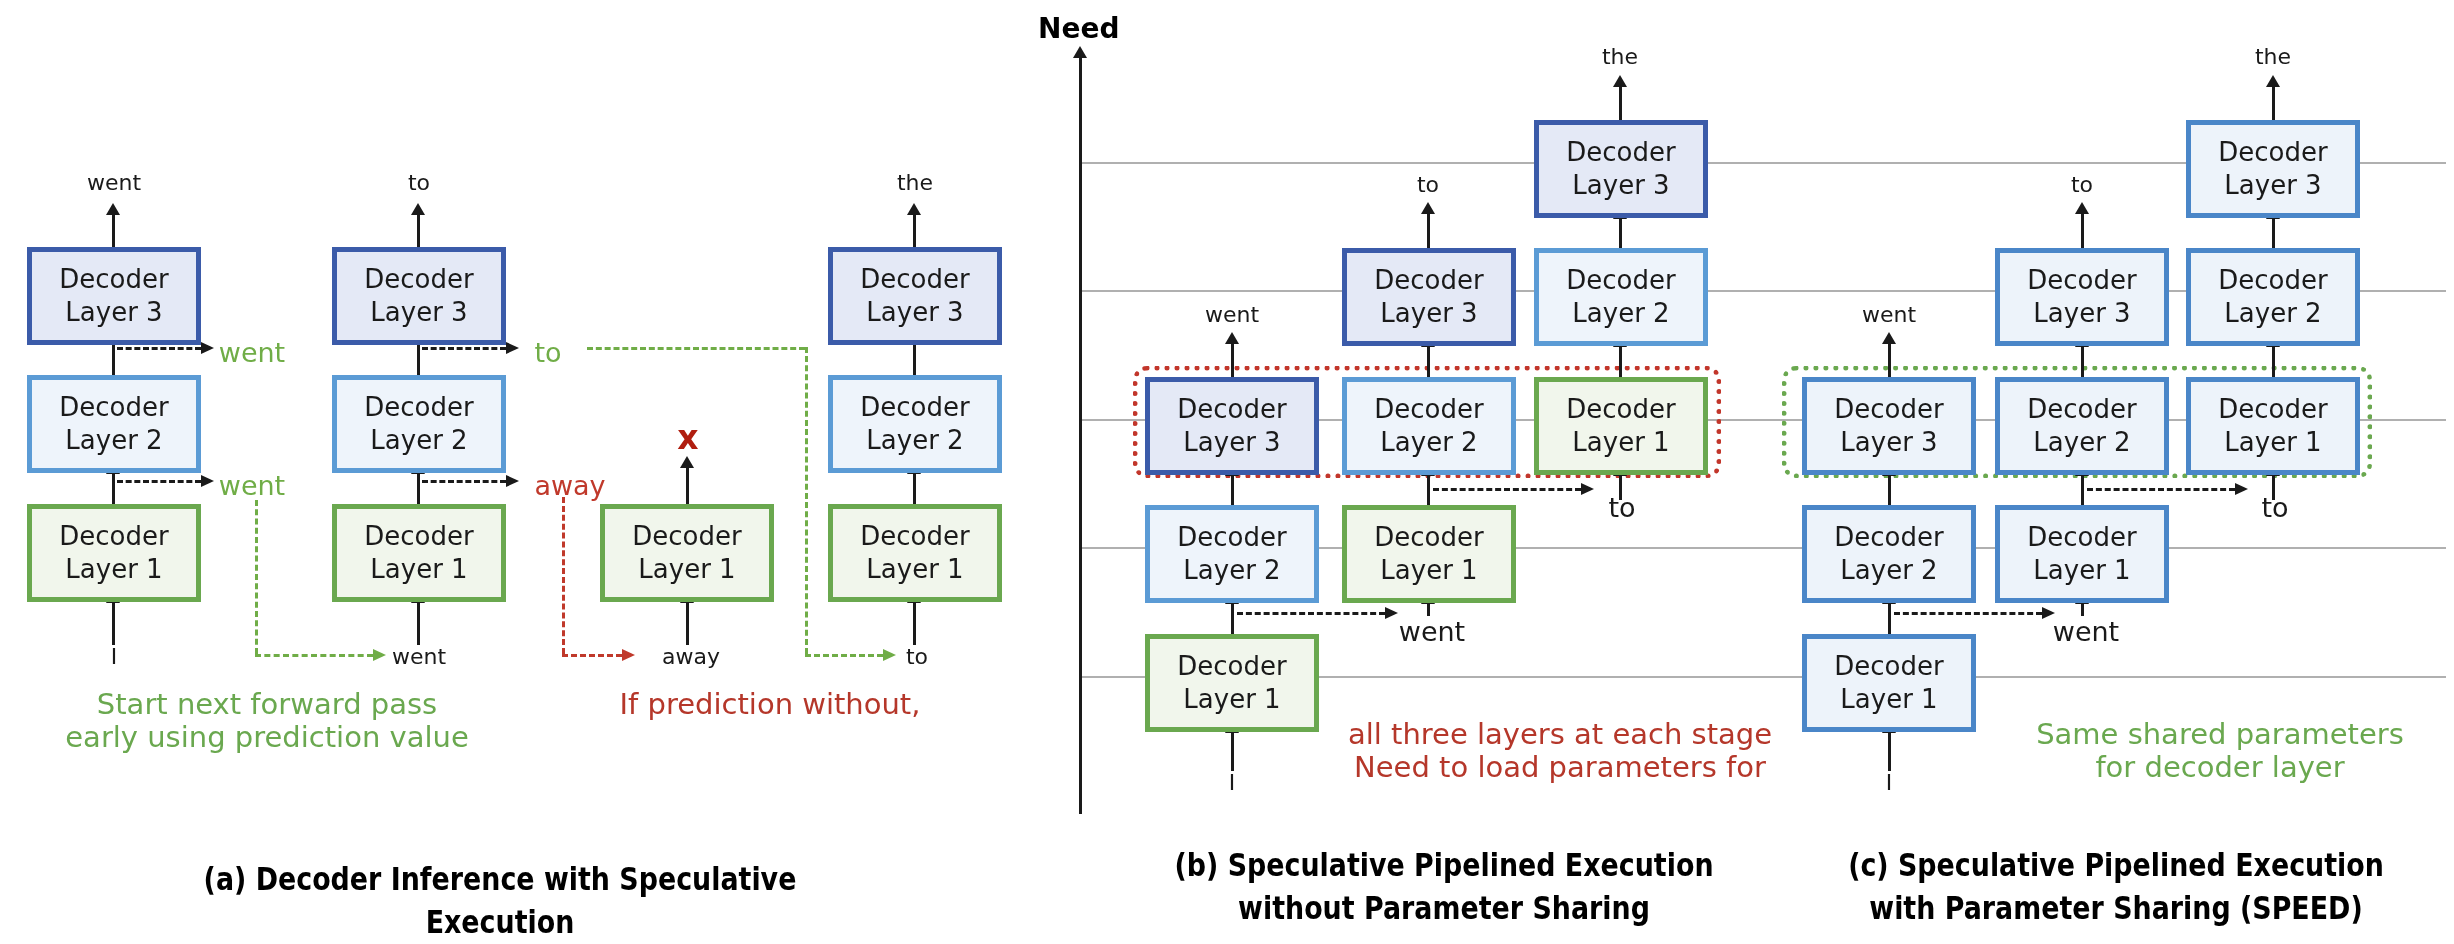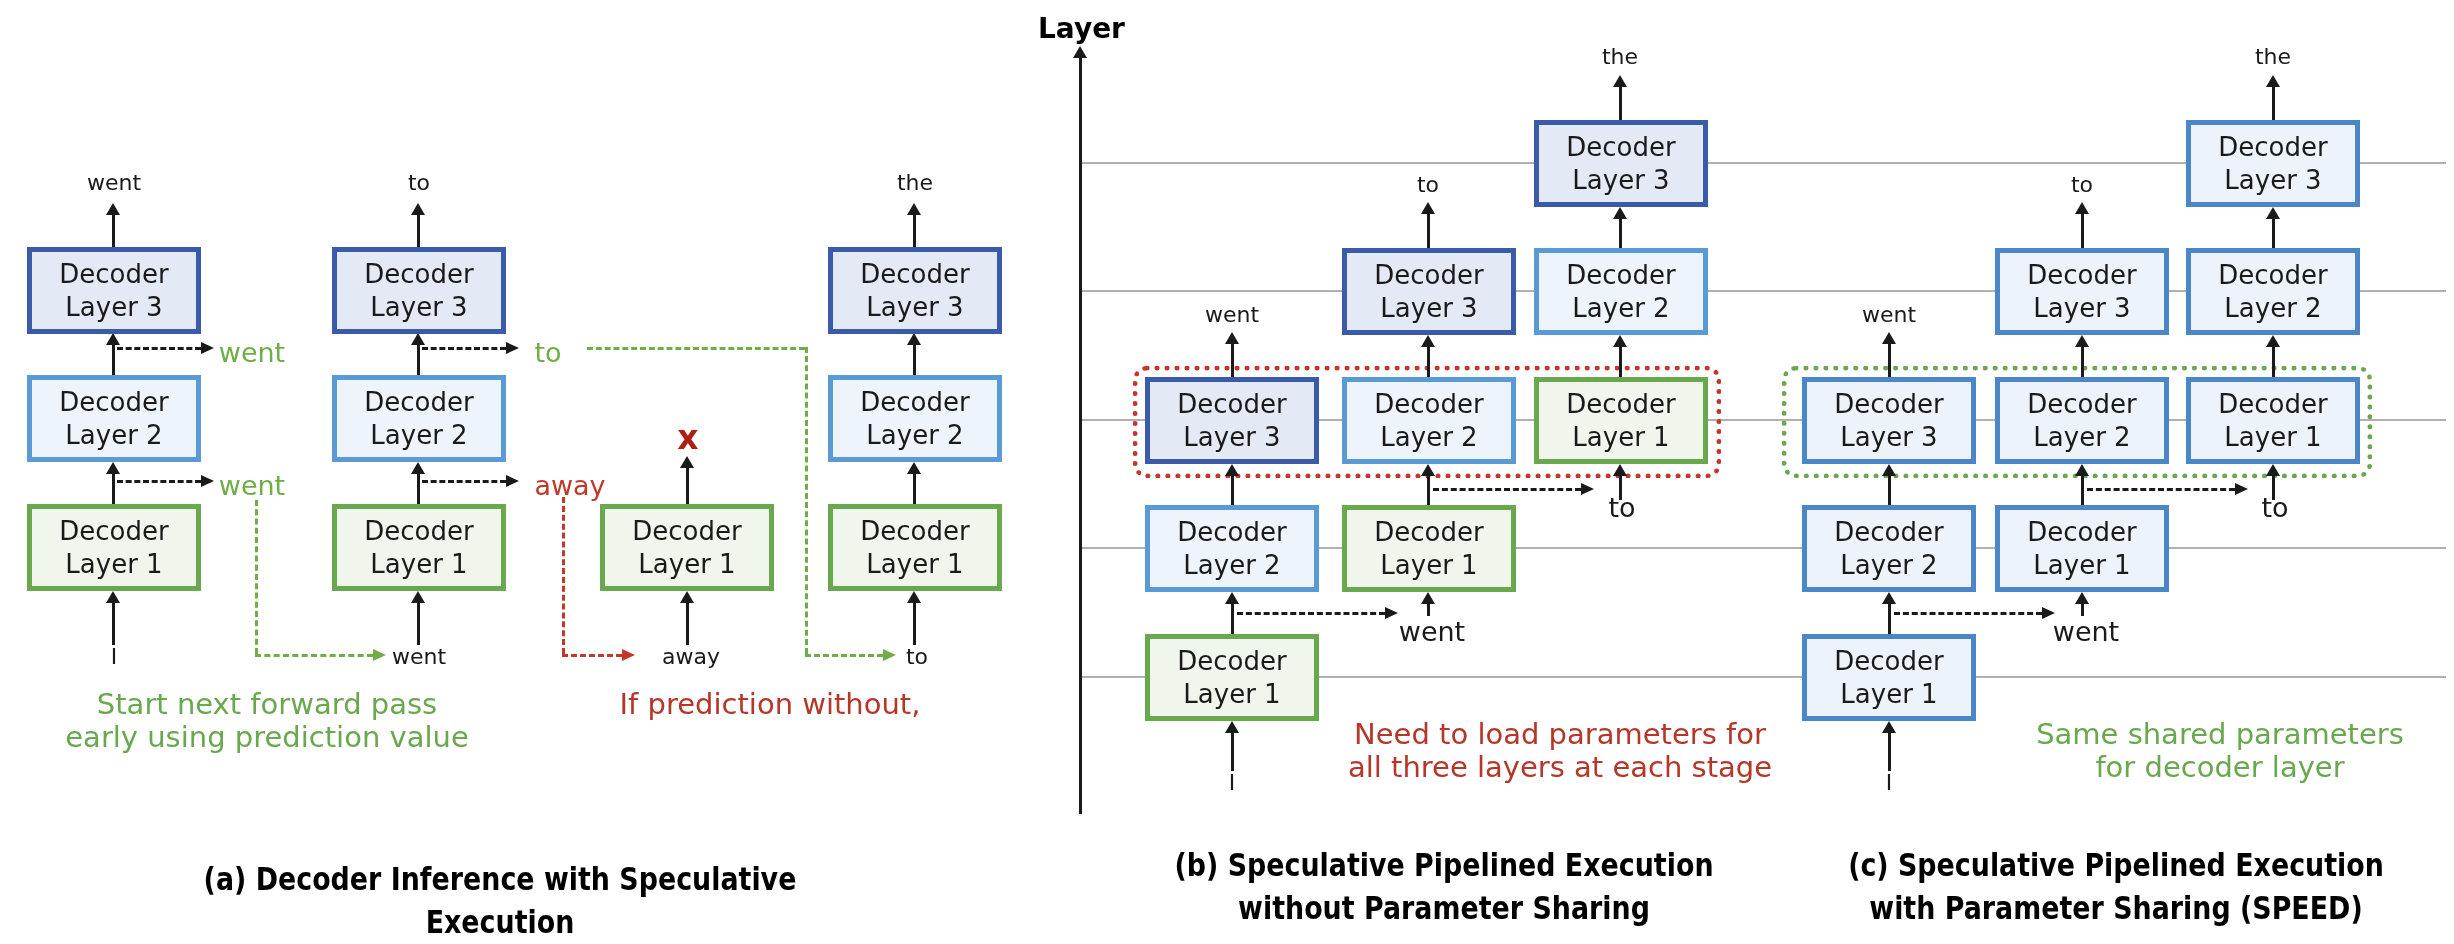--- a/index.html
+++ b/index.html
@@ -8,21 +8,21 @@
     --l2_border:#5b9bd5; --l2_fill:#eef4fb;
     --l3_border:#3b5ba9; --l3_fill:#e4e9f6;
     --sh_border:#4a86c8; --sh_fill:#edf3fa;
     --stage_line:#b0b0b0; --ink:#1a1a1a;
   }
   html,body{margin:0;padding:0;background:#ffffff;}
   .fig{position:relative;width:2454px;height:944px;background:#ffffff;
        font-family:"DejaVu Sans","Liberation Sans",sans-serif;color:var(--ink);overflow:hidden;}
   .abs{position:absolute;}
   
-  .box{position:absolute;width:174px;height:87px;box-sizing:border-box;border:5px solid;
+  .box{position:absolute;width:174px;height:98px;box-sizing:border-box;border:5px solid;
        display:flex;align-items:center;justify-content:center;text-align:center;
        font-size:26px;line-height:33px;z-index:4;}
   .box span{display:block;width:150px;}
   .l1{border-color:var(--l1_border);background:var(--l1_fill);}
   .l2{border-color:var(--l2_border);background:var(--l2_fill);}
   .l3{border-color:var(--l3_border);background:var(--l3_fill);}
   .sh{border-color:var(--sh_border);background:var(--sh_fill);}
   
   .vup{position:absolute;width:16px;z-index:3;color:var(--ink);}
   .vup::before{content:"";position:absolute;top:0;left:50%;margin-left:-7px;
@@ -140,21 +140,21 @@
       <div>Start next forward pass</div>
       <div>early using prediction value</div>
     </div>
     <div class="note red" style="left:565px;top:688px;width:410px">
       <div>If prediction without,</div>
     </div>
     <div class="caption" style="left:100px;top:858px;width:800px">(a) Decoder Inference with Speculative Execution</div>
   </div>
 
   <div>
-    <div class="timelabel" style="left:1038px;top:12px">Layer</div>
+    <div class="timelabel" style="left:1038px;top:12px">Need</div>
     <div class="vup" style="left:1072px;top:46px;height:768px"></div>
   </div>
   <div class="sline" style="top:162px"></div>
   <div class="sline" style="top:290px"></div>
   <div class="sline" style="top:419px"></div>
   <div class="sline" style="top:547px"></div>
   <div class="sline" style="top:676px"></div>
 
   <div>
     <div class="dotrect" style="left:1133px;top:366px;width:588px;height:112px;border-color:var(--red_rect)"></div>
@@ -205,22 +205,22 @@
     <div class="tok abs" style="left:1428px;top:168px">to</div>
     <div class="vup" style="left:1612px;top:207px;height:41px"></div>
 
     <div class="box l3" style="left:1534px;top:120px">
         <span>Decoder Layer 3</span>
       </div>
     <div class="vup" style="left:1612px;top:75px;height:45px"></div>
     <div class="tok abs" style="left:1620px;top:40px">the</div>
 
     <div class="note red" style="left:1330px;top:718px;width:460px">
+      <div>all three layers at each stage</div>
       <div>Need to load parameters for</div>
-      <div>all three layers at each stage</div>
     </div>
     <div class="caption" style="left:1094px;top:844px;width:700px">
       <div>(b) Speculative Pipelined Execution</div>
       <div>without Parameter Sharing</div>
     </div>
   </div>
 
   <div>
     <div class="dotrect" style="left:1782px;top:366px;width:590px;height:112px;border-color:var(--green)"></div>
 

